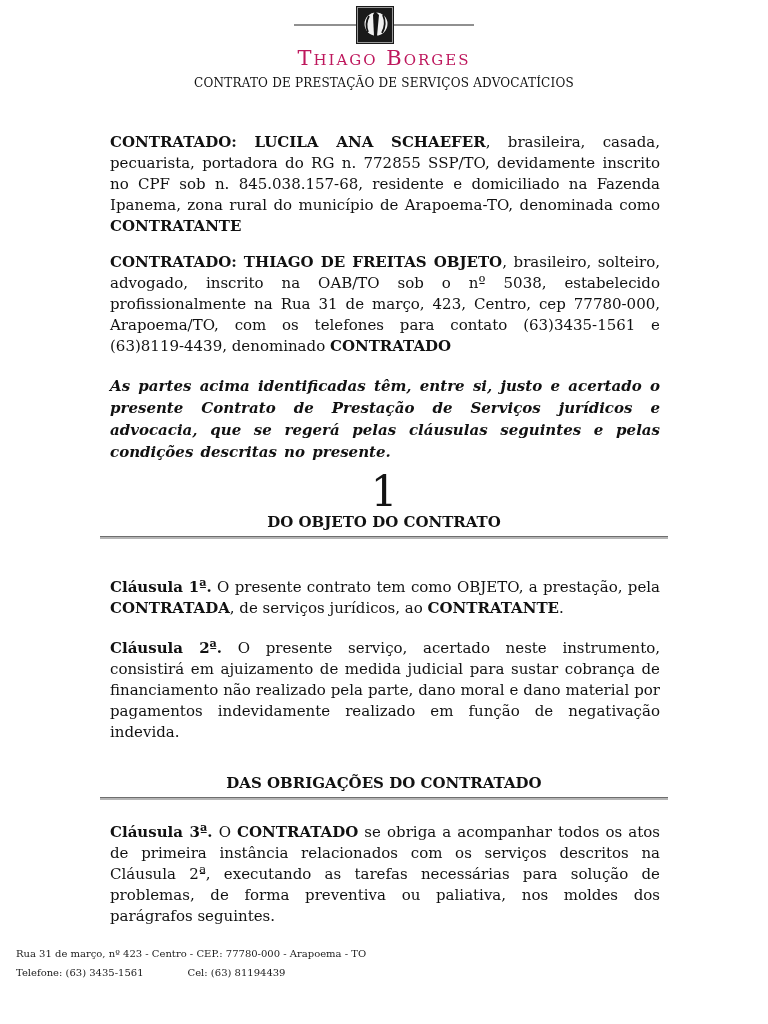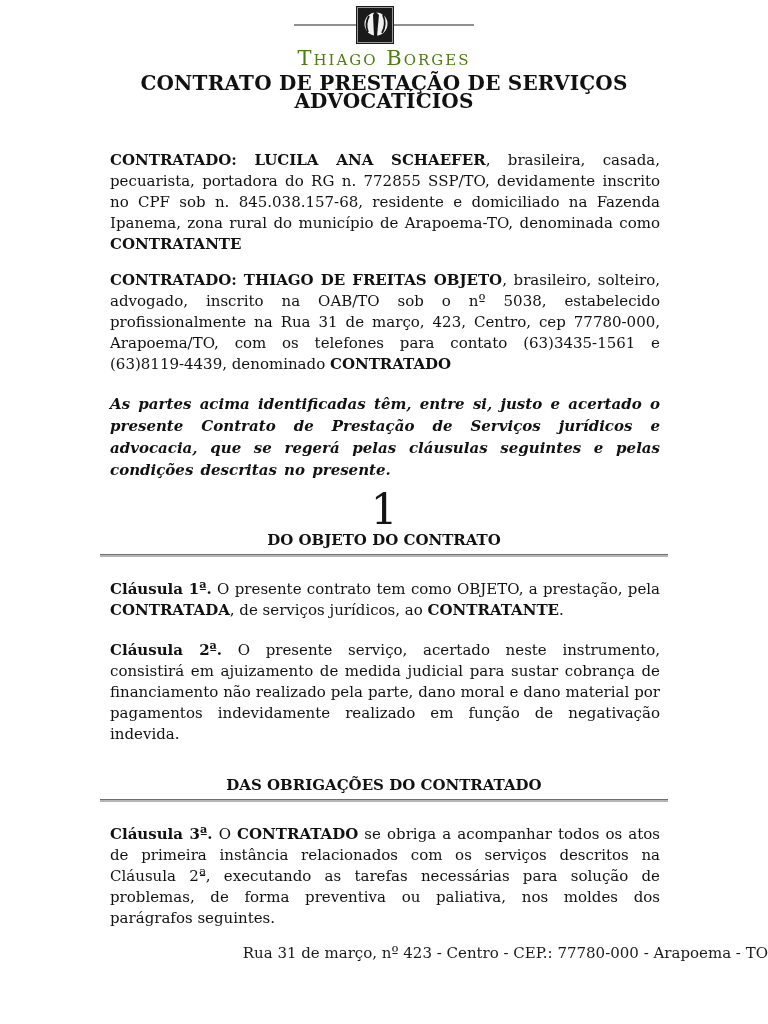--- a/index.html
+++ b/index.html
@@ -28,42 +28,42 @@
   }
   .rule.left  { width: 62px; }
   .rule.right { width: 80px; }
   .logo-box { width: 38px; height: 38px; display: inline-block; }
   .firm-name {
     margin-top: 2px;
     font-size: 21px;
     line-height: 24px;
     font-variant: small-caps;
     letter-spacing: 2px;
-    color: #4d7c0f;
+    color: #be185d;
   }
   .firm-subtitle {
     font-style: italic;
     font-size: 11px;
     line-height: 12px;
     color: #2a2a2a;
   }
   .firm-oab {
     font-size: 7px;
     line-height: 9px;
     letter-spacing: 0.4px;
     color: #2a2a2a;
   }
 
   
   .content { width: 568px; margin: 0 auto; }
   .doc-title {
     margin: 4px 0 40px 0;
-    font-size: 20px;
+    font-size: 12px;
     line-height: 18px;
-    font-weight: bold;
+    font-weight: normal;
     text-align: center;
     letter-spacing: 0.2px;
   }
   .par {
     margin: 0;
     padding: 0 8px 0 10px;
     font-size: 15px;
     line-height: 21px;
     text-align: justify;
   }
@@ -88,34 +88,34 @@
     text-align: center;
     font-size: 15px;
     line-height: 18px;
     font-weight: bold;
     padding-bottom: 5px;
   }
   .heading-rule {
     height: 3px;
     background: linear-gradient(to bottom, #6e6e6e 1px, #b5b5b5 1px);
   }
-  .heading-block-1 { margin-bottom: 22px; }
+  .heading-block-1 { margin-bottom: 38px; }
   .heading-block-2 { margin-bottom: 22px; }
   .p-clause1 { margin-bottom: 19px; }
   .p-clause2 { margin-bottom: 31px; }
   .p-clause3 { margin-bottom: 0; }
 
   
   .page-footer {
     position: absolute;
-    left: 4px;
+    left: 16px;
     right: 0;
     top: 944px;
-    text-align: right;
-    font-size: 15px;
+    text-align: left;
+    font-size: 10px;
     line-height: 19px;
     color: #1a1a1a;
   }
   .footer-cell { display: inline-block; margin-left: 44px; }
 </style>
 </head>
 <body>
 
 <div class="page">
 
@@ -162,15 +162,16 @@
       <h2 class="section-heading" style="margin:0;">DAS OBRIGAÇÕES DO CONTRATADO</h2>
       <div class="heading-rule"></div>
     </div>
 
     <p class="par p-clause3"><b>Cláusula 3ª.</b><span> O </span><b>CONTRATADO</b><span> se obriga a acompanhar todos os atos de primeira instância relacionados com os serviços descritos na Cláusula 2ª, executando as tarefas necessárias para solução de problemas, de forma preventiva ou paliativa, nos moldes dos parágrafos seguintes.</span></p>
 
   </main>
 
   <footer class="page-footer">
     <div>Rua 31 de março, nº 423 - Centro - CEP.: 77780-000 - Arapoema - TO</div>
+    <div><span>Telefone: (63) 3435-1561</span><span class="footer-cell">Cel: (63) 81194439</span></div>
   </footer>
 
 </div>
 
 </body></html>

